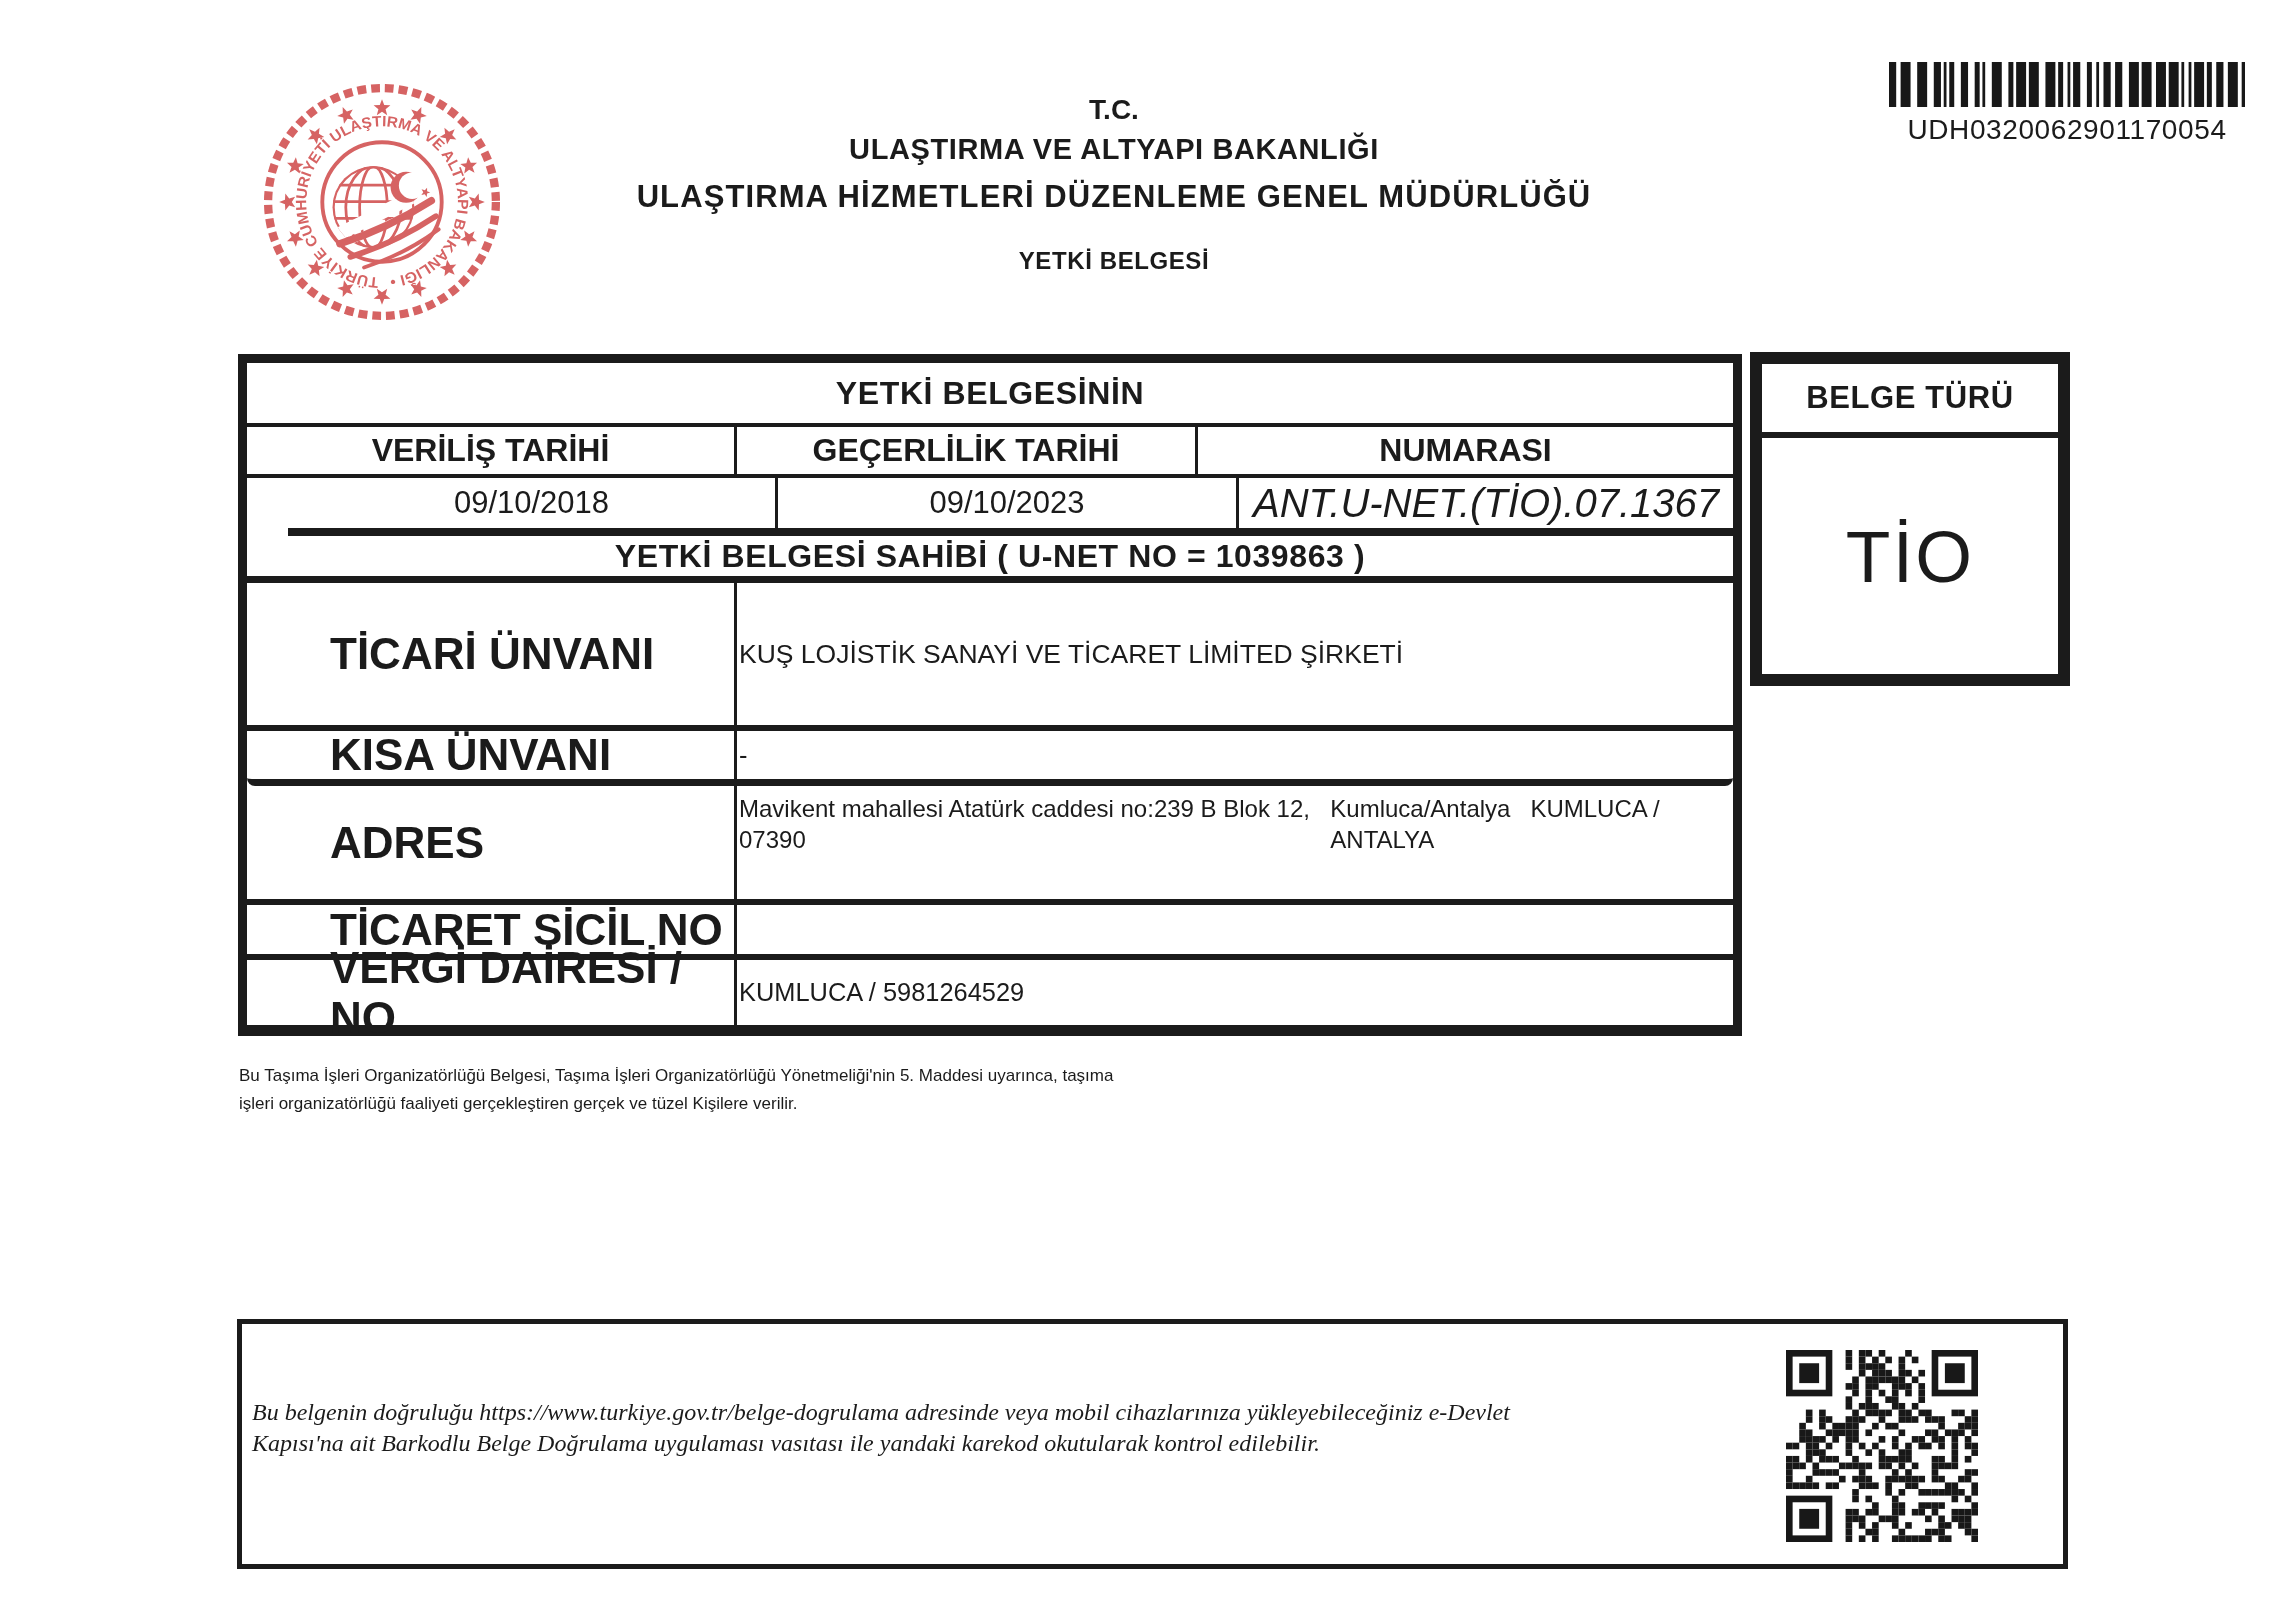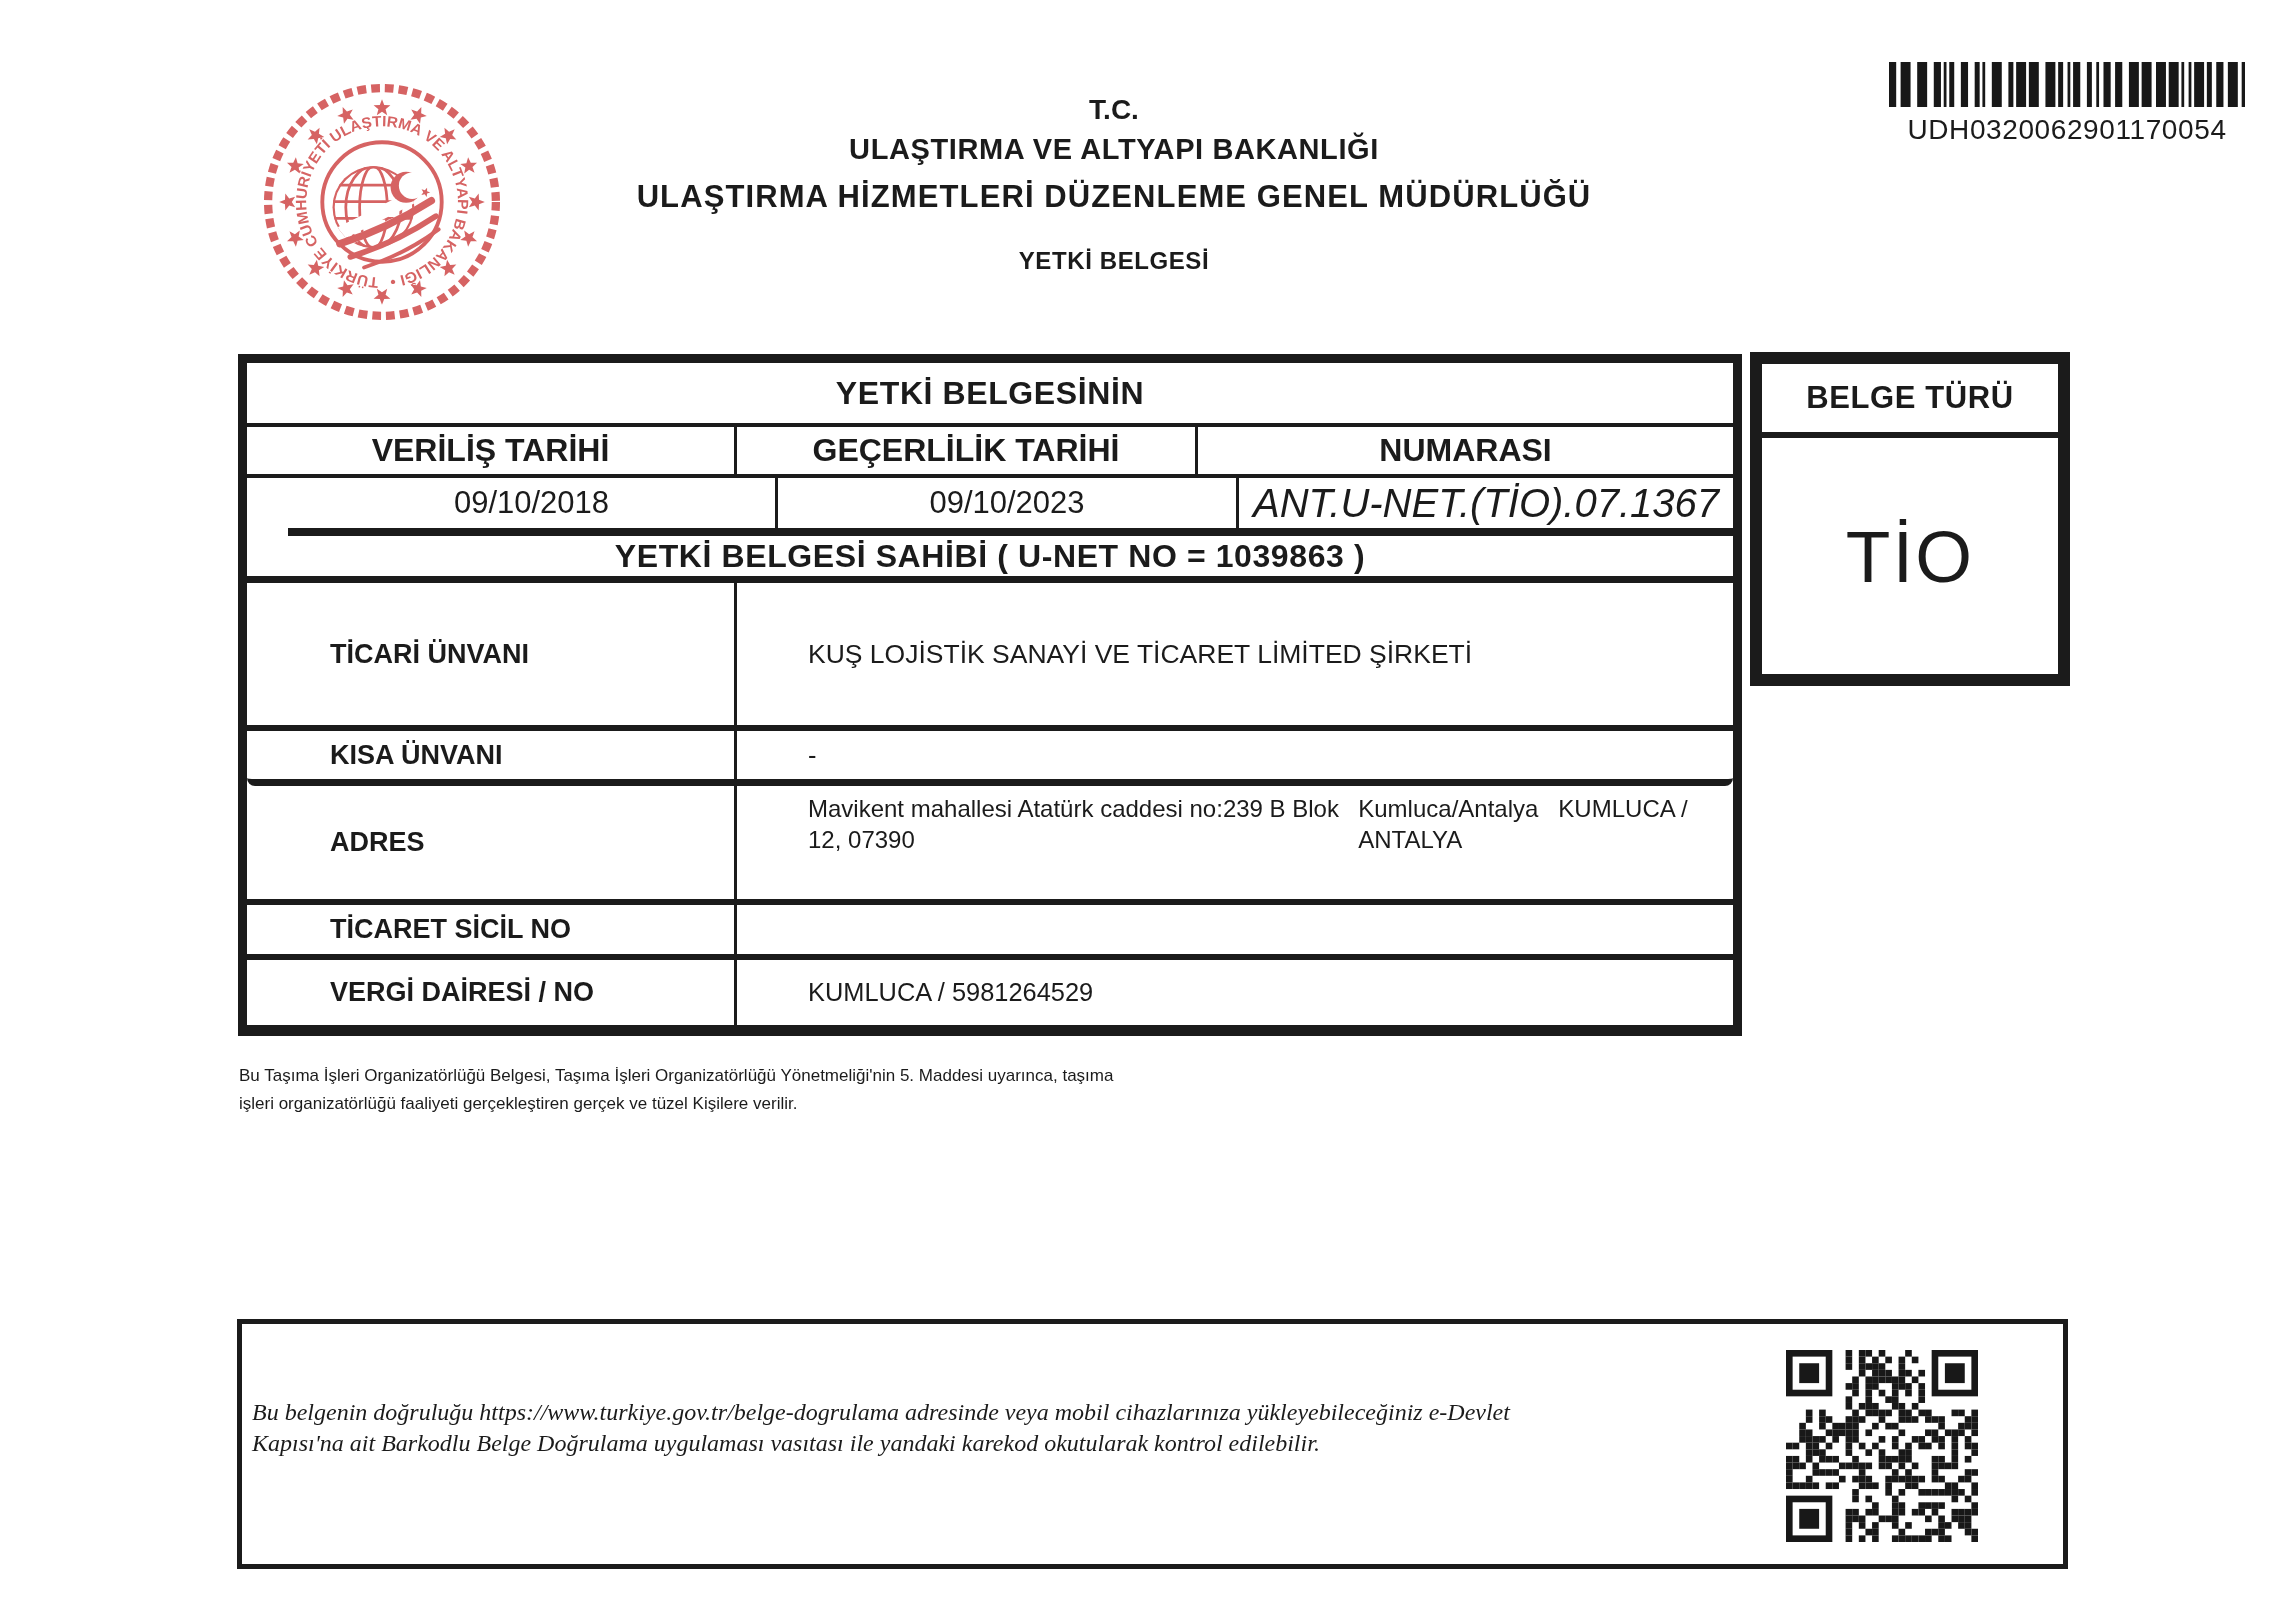--- a/index.html
+++ b/index.html
@@ -43,22 +43,22 @@
   .h-r7{height:113px;}
   .h-r8{height:49px;}
   .h-r9{height:65px;}
   .c1{width:490px;border-right:3.3px solid #1b1b1b;justify-content:center;}
   .c2{width:461px;border-right:3.3px solid #1b1b1b;justify-content:center;}
   .c3{flex:1;justify-content:center;text-align:right;}
   .hdr-cell{font-weight:bold;font-size:32px;}
   .date-cell{font-size:31px;}
   .num-cell{font-size:40px;font-style:italic;}
   .lbl{width:490px;border-right:3.3px solid #1b1b1b;padding-left:83px;
-       font-weight:bold;font-size:27px;}
-  .val{flex:1;padding-left:23px;font-size:25.4px;margin-left:48px;}
+       font-weight:bold;font-size:44px;}
+  .val{flex:1;padding-left:2px;font-size:25.4px;}
   .val-trade{font-size:26.5px;}
   .val-addr{flex-direction:row;align-items:flex-start;justify-content:flex-start;
             padding-top:6.6px;font-size:24px;line-height:31px;white-space:pre-wrap;}
 
   
   .belge-box{position:absolute;left:1750px;top:352px;width:320px;height:334px;box-sizing:border-box;
              border:12px solid #1b1b1b;background:#fff;}
   .belge-hdr{height:68px;border-bottom:6.6px solid #1b1b1b;display:flex;align-items:center;
              justify-content:center;font-weight:bold;font-size:31px;letter-spacing:0.6px;}
   .belge-val{height:236px;display:flex;align-items:center;justify-content:center;

